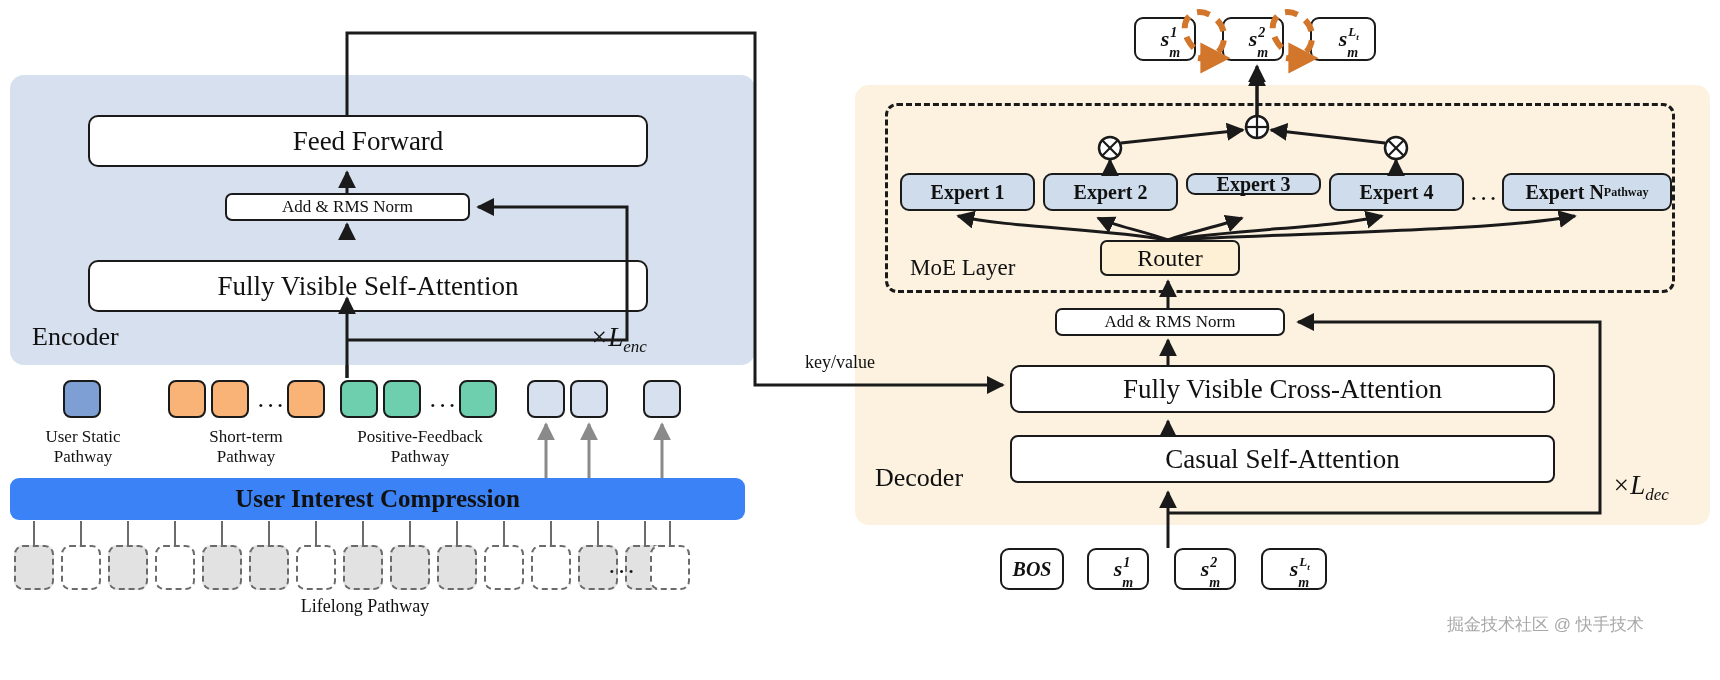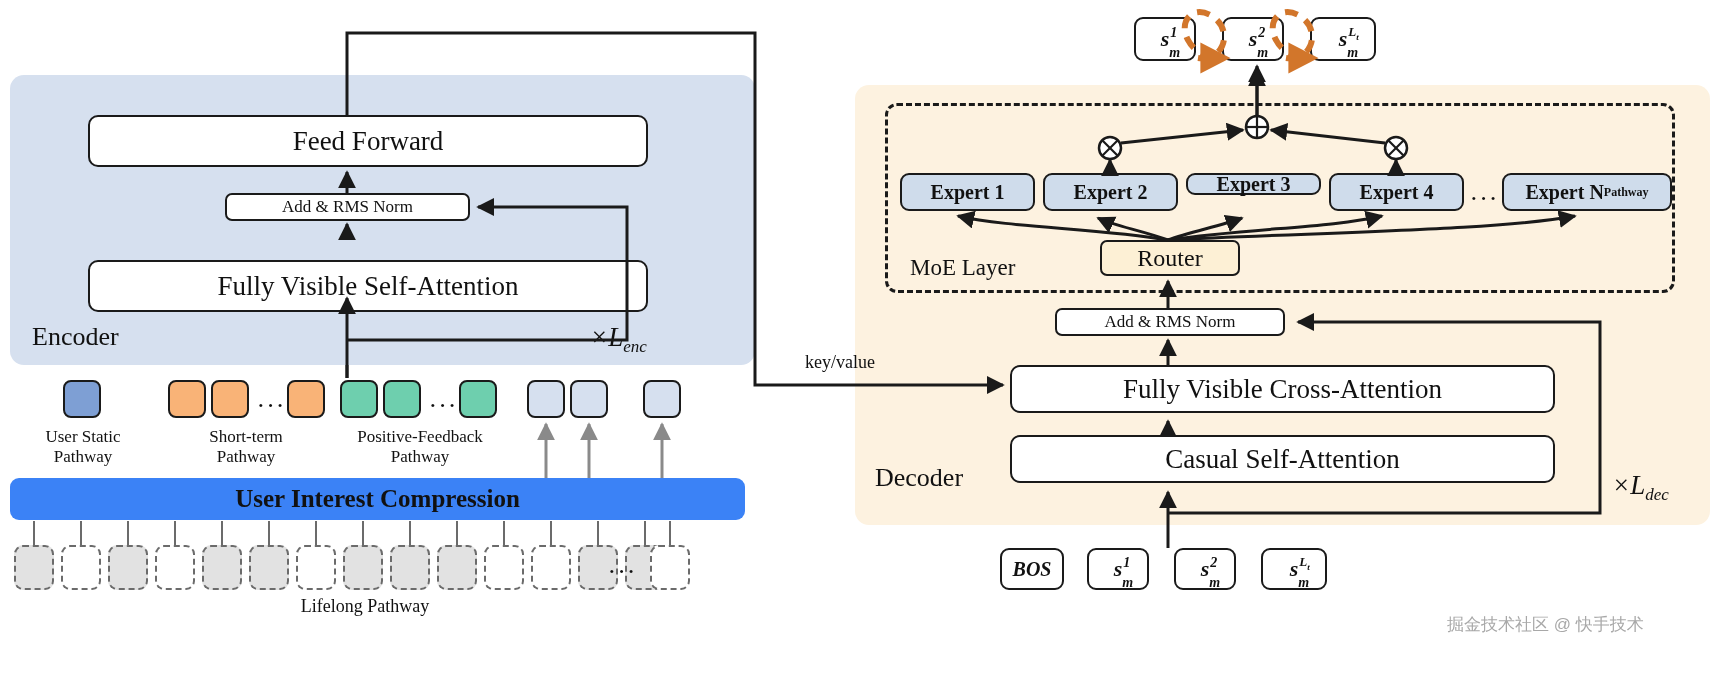--- a/index.html
+++ b/index.html
@@ -168,21 +168,21 @@
   </div>
 
   <div class="abs box thin box-sm" style="left:1055px;top:308px;width:230px;height:28px;">
     <span>Add &amp; RMS Norm</span>
   </div>
 
   <div class="abs box box-lg" style="left:1010px;top:365px;width:545px;height:48px;">
     <span>Fully Visible Cross-Attention</span>
   </div>
 
-  <div class="abs box box-lg" style="left:1010px;top:435px;width:545px;height:48px;">
+  <div class="abs box box-lg" style="left:1010px;top:435px;width:545px;height:48px;border-radius:8px;">
     <span>Casual Self-Attention</span>
   </div>
 
   <div class="abs keyval" style="left:805px;top:352px;">key/value</div>
 
   <div class="abs panel-label" style="left:875px;top:463px;">Decoder</div>
 
   <div class="abs mult-label" style="left:1612px;top:470px;">
     <span>×</span><span>L</span><sub>dec</sub>
   </div>

